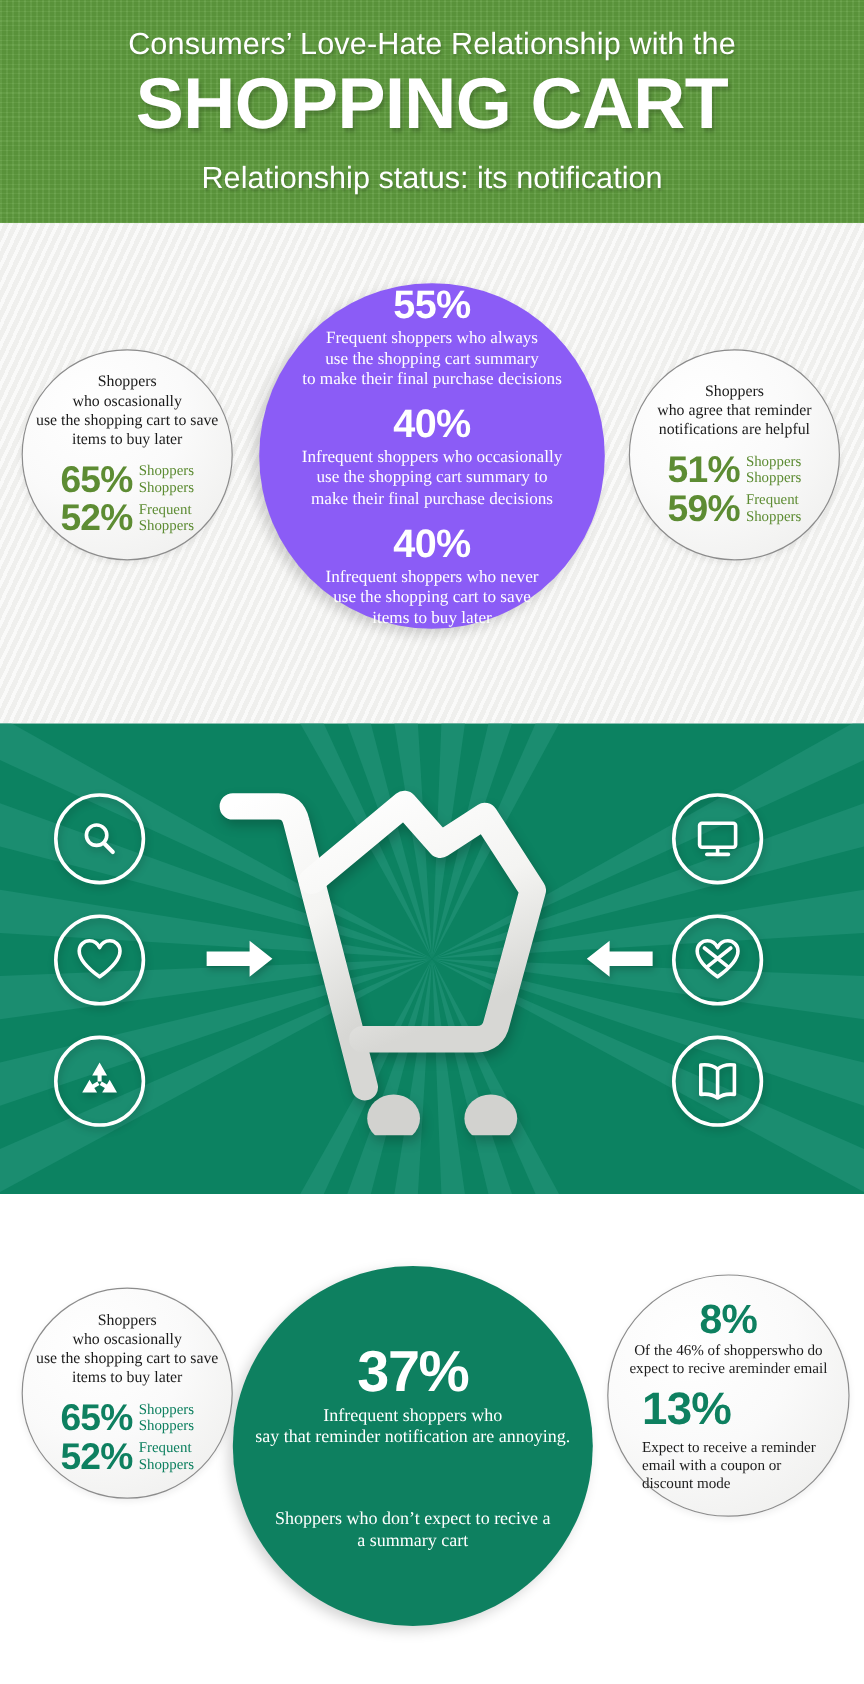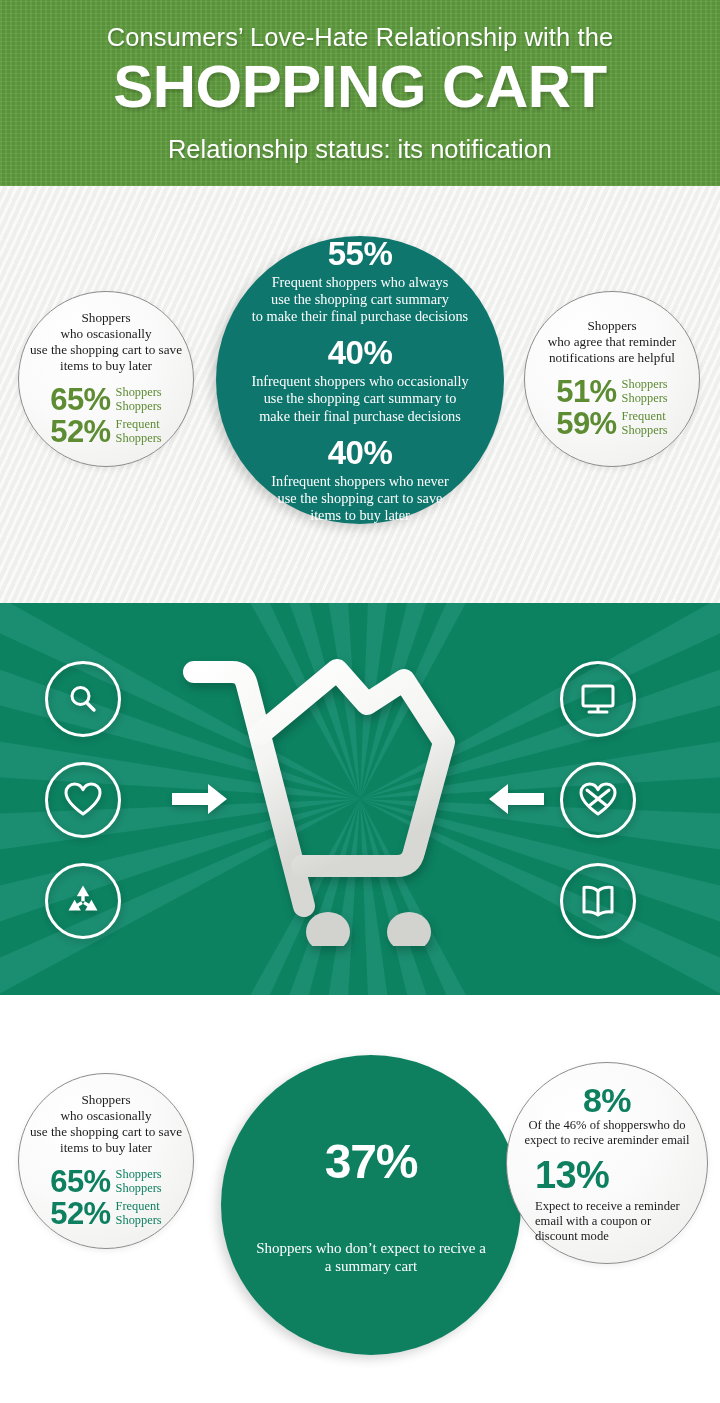--- a/index.html
+++ b/index.html
@@ -99,37 +99,37 @@
     background: radial-gradient(circle at 34% 28%, #ffffff 0%, #fafafa 45%, #ececea 100%);
     box-shadow: 0 2px 6px rgba(0,0,0,0.07);
     z-index: 3;
   }
   .big-circle {
     z-index: 2;
     box-shadow: -4px 4px 11px rgba(0,0,0,0.17);
   }
   .big-circle-magenta {
     width: 288px; height: 288px;
-    background: #0f766e;
+    background: #8b5cf6;
     color: #ffffff;
   }
   .big-circle-teal {
     width: 300px; height: 300px;
     background: #0e8060;
     color: #ffffff;
   }
 
   
   #circle-top-left  { left: 18px;  top: 291px; }
   #circle-top-mid   { left: 216px; top: 236px; }
   #circle-top-right { left: 524px; top: 291px; }
 
   
   #circle-bot-left  { left: 18px;  top: 1073px; }
-  #circle-bot-mid   { left: 221px; top: 1055px; }
+  #circle-bot-mid   { left: 194px; top: 1055px; }
   #circle-bot-right { left: 506px; top: 1062px; }
 
   
   .side-heading {
     font-size: 13.2px;
     line-height: 1.22;
     color: #1b1b1b;
     padding: 0 8px;
     margin-bottom: 9px;
   }
@@ -419,20 +419,24 @@
       <ellipse cx="146" cy="276" rx="22" ry="20" fill="#d2d2cf"></ellipse>
       <ellipse cx="227" cy="276" rx="22" ry="20" fill="#d2d2cf"></ellipse>
     </svg>
   </div>
 
   <div class="section-stats-bottom"></div>
 
   <div class="circle big-circle big-circle-teal" id="circle-bot-mid">
     <div class="big-stat big-stat-teal">
       <div class="big-num big-num-xl">37%</div>
+      <div class="big-desc big-desc-lg">
+        <div>Infrequent shoppers who</div>
+        <div>say that reminder notification are annoying.</div>
+      </div>
     </div>
     <div class="spacer-18"></div>
     <div class="big-stat big-stat-teal">
       <div class="spacer-12"></div>
       <div class="big-desc big-desc-lg">
         <div>Shoppers who don’t expect to recive a</div>
         <div>a summary cart</div>
       </div>
     </div>
   </div>

